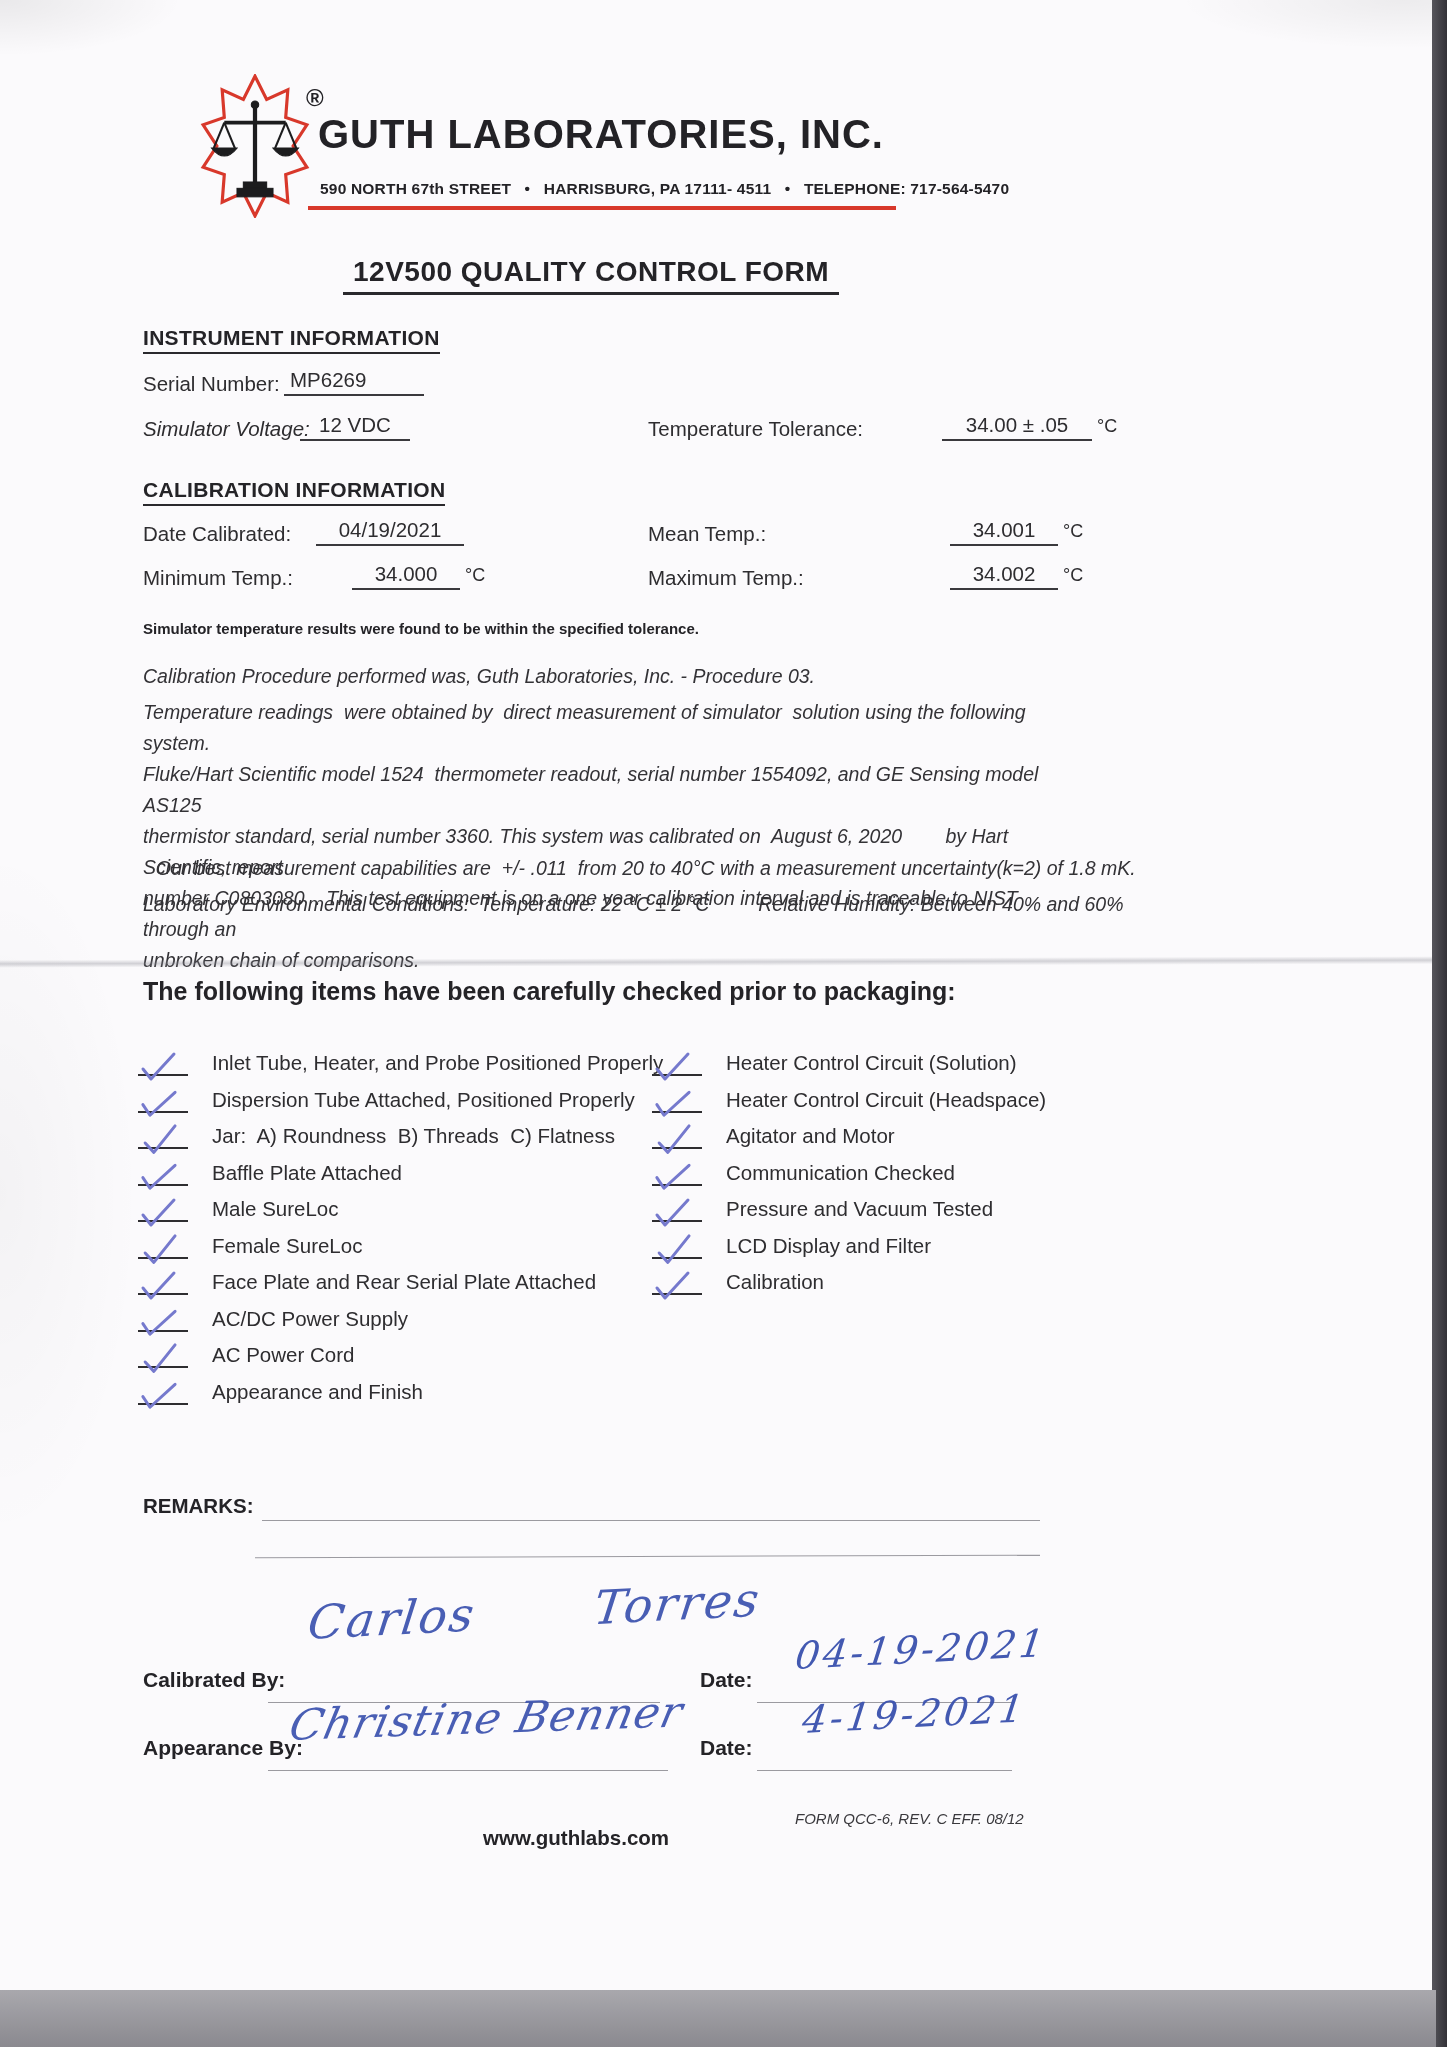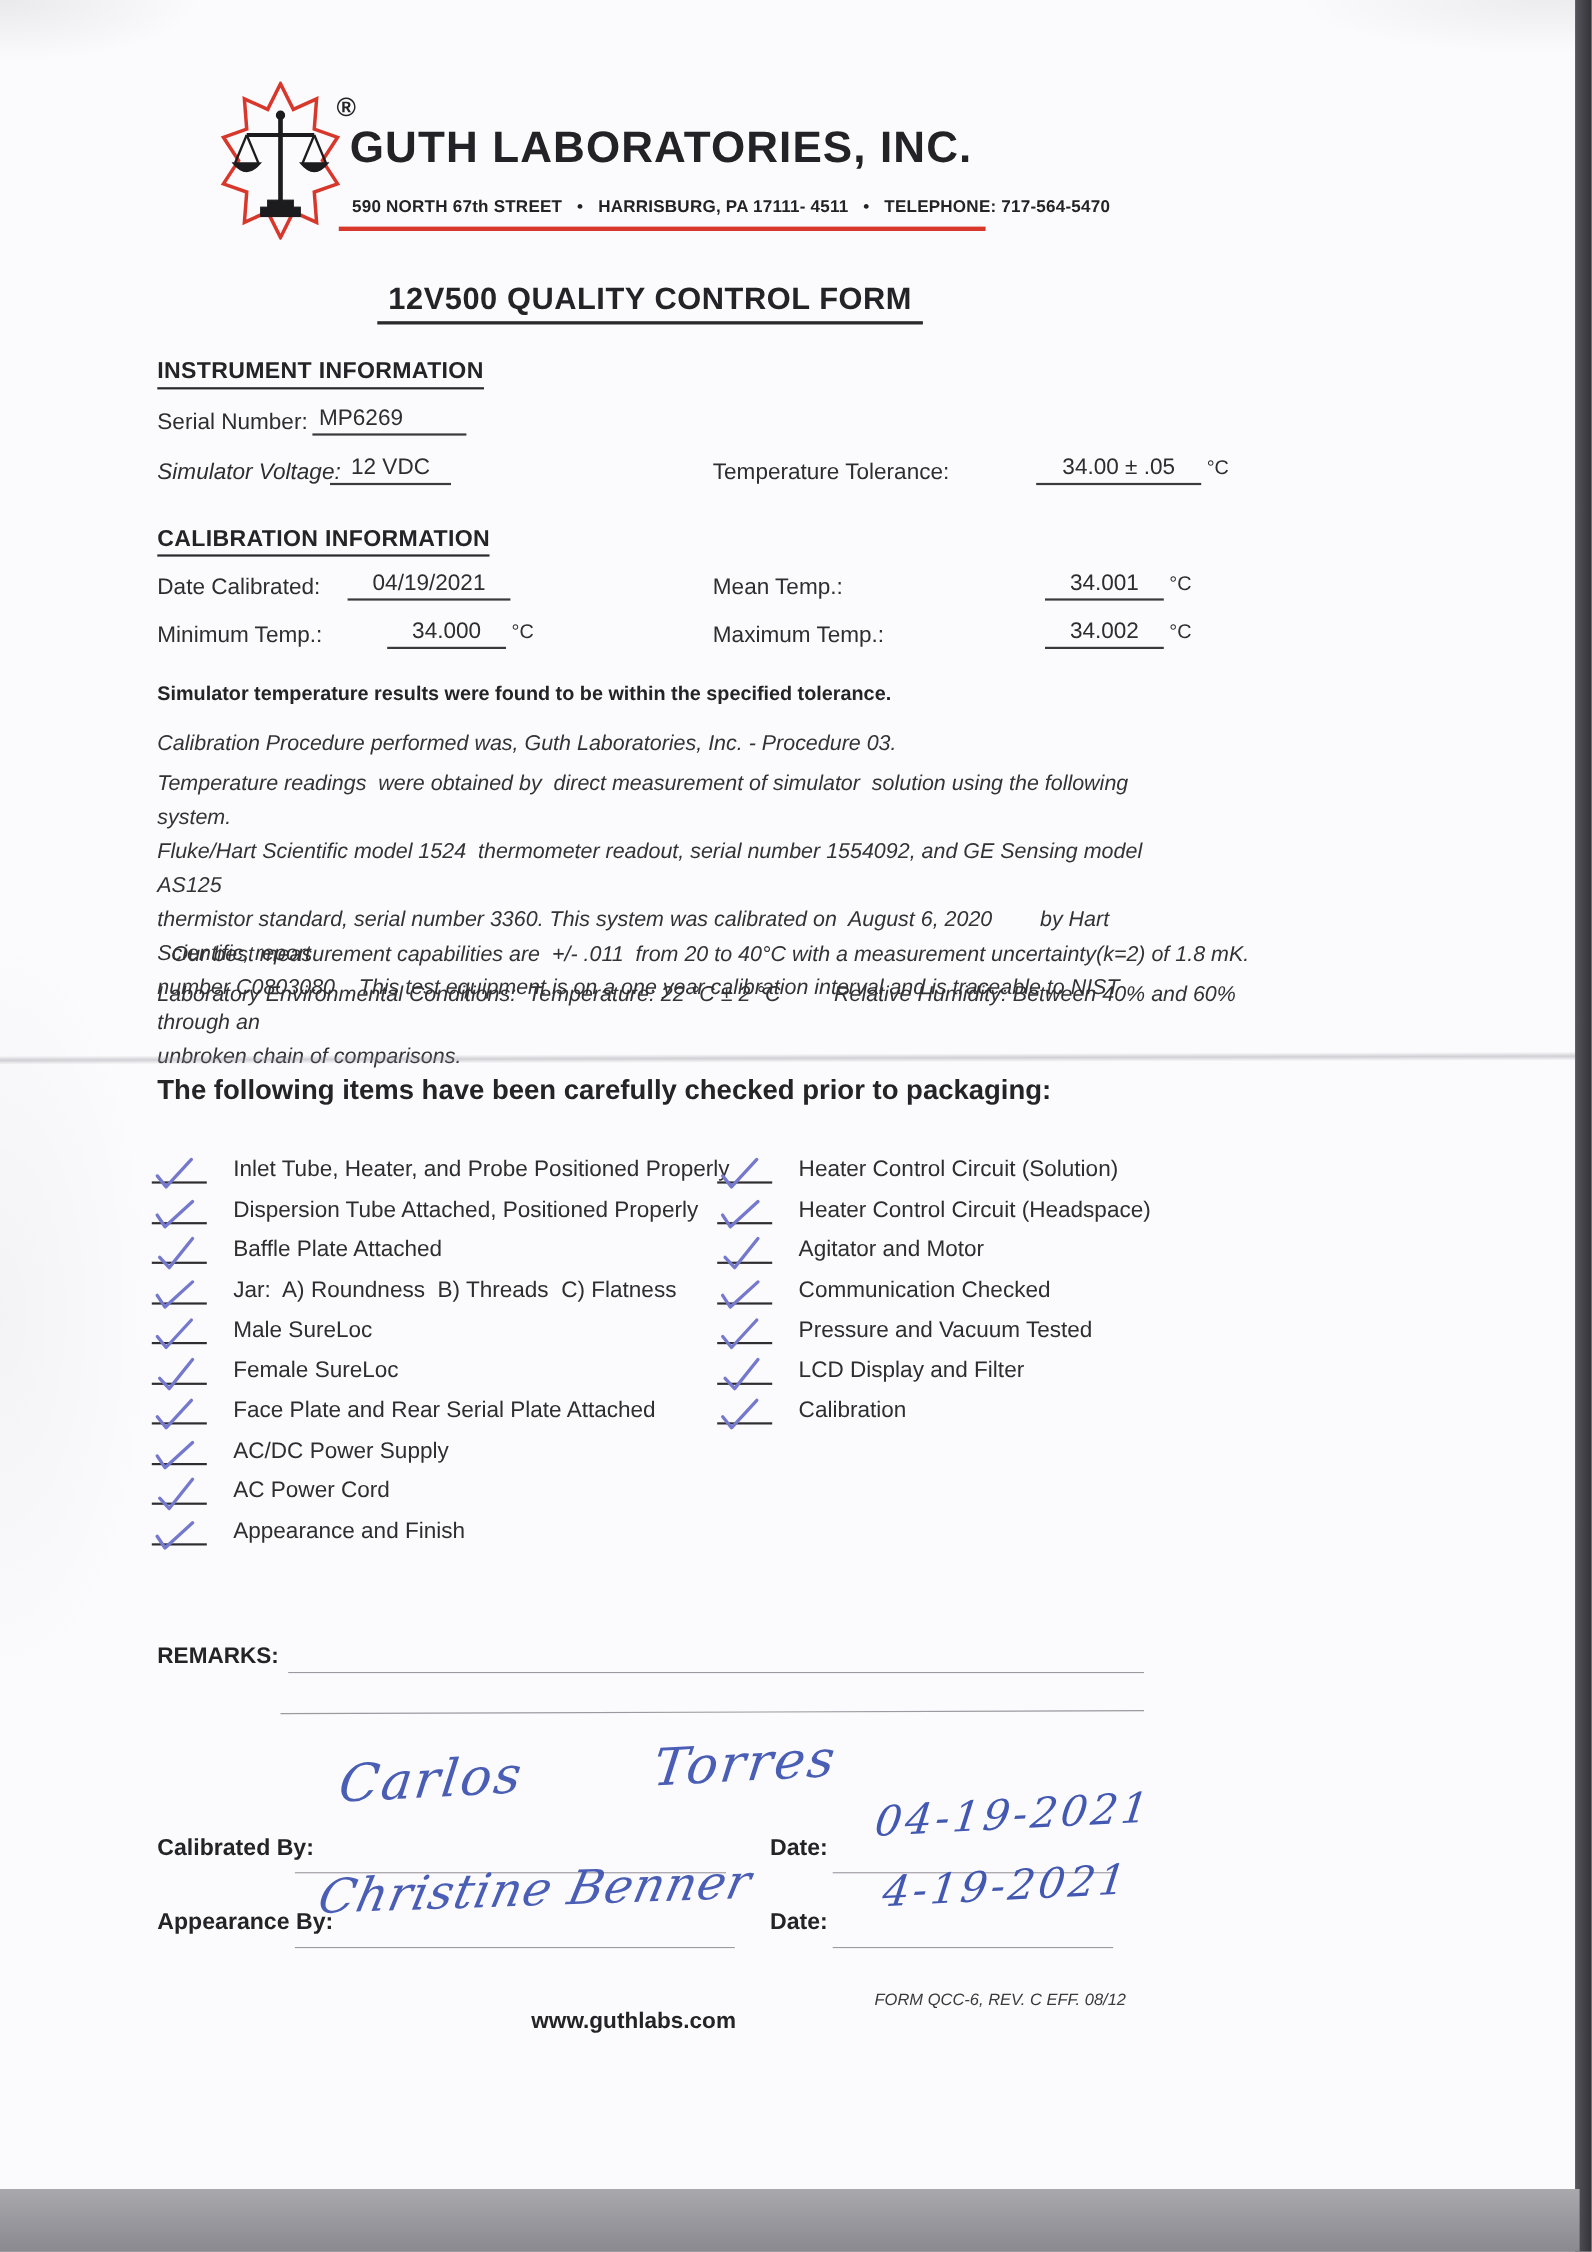--- a/index.html
+++ b/index.html
@@ -45,21 +45,21 @@
     display:inline-block;font-size:21px;font-weight:bold;color:#242327;
     border-bottom:2.5px solid #2a292d;padding-bottom:2px;letter-spacing:.3px;
   }
   .lbl{font-size:20.5px;color:#2e2d30;}
   .blbl{font-size:21px;font-weight:bold;color:#242327;}
   .uval{
     display:inline-block;font-size:20.5px;color:#2e2d30;text-align:center;
     border-bottom:2px solid #3a393d;padding:0 6px 2px 6px;white-space:pre;
   }
   .unit{font-size:18px;color:#2e2d30;padding-left:5px;}
-  .bold-note{font-size:18px;font-weight:bold;color:#242327;}
+  .bold-note{font-size:15px;font-weight:bold;color:#242327;}
   .ital{font-style:italic;font-size:19.5px;color:#333236;line-height:31px;white-space:pre-wrap;}
   .seam{height:8px;width:100%;
     background:linear-gradient(to bottom,rgba(150,150,158,0),rgba(140,140,150,.38),rgba(150,150,158,0));
     transform:rotate(-.15deg);}
 
   
   .chk-col{display:flex;flex-direction:column;}
   .chk-row{display:flex;align-items:flex-end;height:34px;margin-bottom:2.5px;}
   .chk{position:relative;width:50px;height:30px;border-bottom:2.5px solid #2e2d30;flex:0 0 50px;}
   .chk svg{position:absolute;left:2px;bottom:-9px;}
@@ -167,29 +167,29 @@
             </svg>
           </span>
           <span class="chk-label">Dispersion Tube Attached, Positioned Properly</span>
         </div>
       <div class="chk-row">
           <span class="chk">
             <svg width="38" height="32" viewBox="0 0 38 32">
               <path d="M3 18 L11 28 L34 3" fill="none" stroke="#7579cd" stroke-width="3" stroke-linecap="round" stroke-linejoin="round"></path>
             </svg>
           </span>
+          <span class="chk-label">Jar:  A) Roundness  B) Threads  C) Flatness</span>
+        </div>
+      <div class="chk-row">
+          <span class="chk">
+            <svg width="38" height="32" viewBox="0 0 38 32">
+              <path d="M3 18 L11 28 L34 3" fill="none" stroke="#7579cd" stroke-width="3" stroke-linecap="round" stroke-linejoin="round"></path>
+            </svg>
+          </span>
           <span class="chk-label">Baffle Plate Attached</span>
-        </div>
-      <div class="chk-row">
-          <span class="chk">
-            <svg width="38" height="32" viewBox="0 0 38 32">
-              <path d="M3 18 L11 28 L34 3" fill="none" stroke="#7579cd" stroke-width="3" stroke-linecap="round" stroke-linejoin="round"></path>
-            </svg>
-          </span>
-          <span class="chk-label">Jar:  A) Roundness  B) Threads  C) Flatness</span>
         </div>
       <div class="chk-row">
           <span class="chk">
             <svg width="38" height="32" viewBox="0 0 38 32">
               <path d="M3 18 L11 28 L34 3" fill="none" stroke="#7579cd" stroke-width="3" stroke-linecap="round" stroke-linejoin="round"></path>
             </svg>
           </span>
           <span class="chk-label">Male SureLoc</span>
         </div>
       <div class="chk-row">

